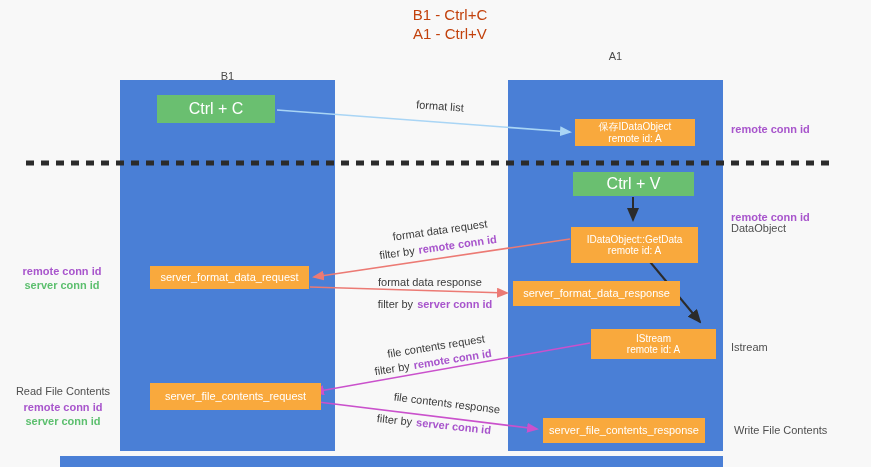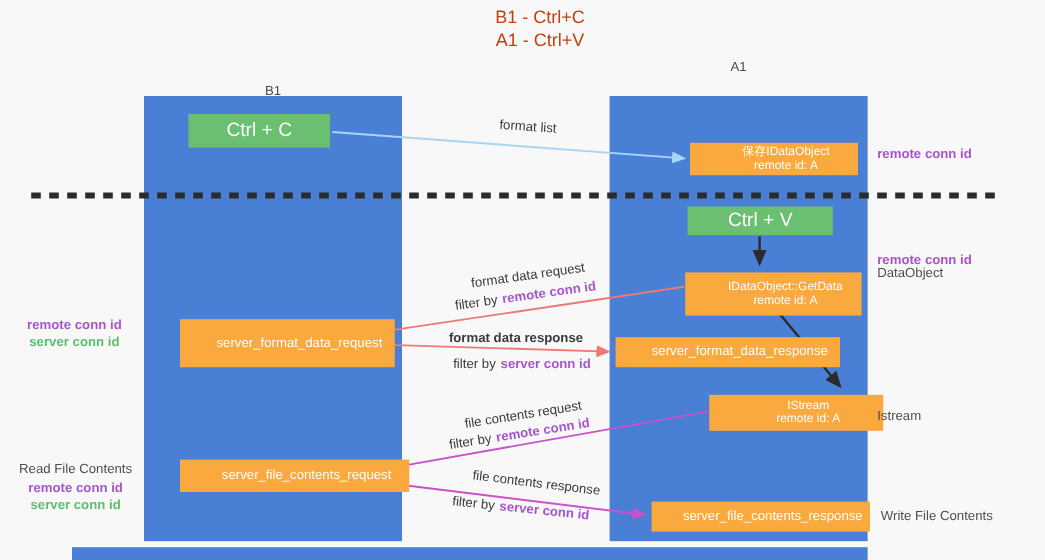--- a/index.html
+++ b/index.html
@@ -3,21 +3,21 @@
 <meta charset="utf-8">
 <style>
   html,body{margin:0;padding:0;}
   body{font-family:"Liberation Sans","DejaVu Sans",sans-serif;background:#ffffff;}
   #stage{position:relative;width:871px;height:467px;background:#f8f8f8;overflow:hidden;}
   .abs{position:absolute;}
   .col{background:#4a7fd6;}
   .box{display:flex;flex-direction:column;align-items:center;justify-content:center;
        color:#ffffff;text-align:center;line-height:1.15;}
   .green{background:#6abf70;font-size:16px;}
-  .orange{background:#f9a93d;font-size:11px;padding-left:20px;}
+  .orange{background:#f9a93d;font-size:11px;}
   .orange.two{font-size:10px;}
   .title{font-size:15px;color:#c2410c;text-align:center;line-height:1.25;}
   .colhead{font-size:11px;color:#4a4a4a;text-align:center;line-height:1.25;}
   .edge-label{font-size:11px;color:#3a3a3a;text-align:center;white-space:nowrap;}
   .purple{color:#a855cc;font-weight:bold;}
   .greenlbl{color:#5cbf6e;font-weight:bold;}
   .side{font-size:11px;color:#4f4f4f;white-space:nowrap;}
   .side-bold{font-size:11px;font-weight:bold;white-space:nowrap;}
   .filter-label .id{margin-left:4px;}
   svg{position:absolute;left:0;top:0;}
@@ -82,21 +82,21 @@
 
   <div class="abs box green" style="left:573px;top:172px;width:121px;height:24px;">
     <div>Ctrl + V</div>
   </div>
 
   <div class="abs box orange two" style="left:571px;top:227px;width:127px;height:36px;">
     <div>IDataObject::GetData</div>
     <div>remote id: A</div>
   </div>
 
-  <div class="abs box orange" style="left:150px;top:266px;width:159px;height:40px;">
+  <div class="abs box orange" style="left:150px;top:266px;width:159px;height:23px;">
     <div>server_format_data_request</div>
   </div>
 
   <div class="abs box orange" style="left:513px;top:281px;width:167px;height:25px;">
     <div>server_format_data_response</div>
   </div>
 
   <div class="abs box orange two" style="left:591px;top:329px;width:125px;height:30px;">
     <div>IStream</div>
     <div>remote id: A</div>
@@ -110,21 +110,21 @@
     <div>server_file_contents_response</div>
   </div>
 
   <div class="abs edge-label" style="left:370px;top:100px;width:140px;transform:rotate(4deg);">format list</div>
 
   <div class="abs edge-label" style="left:370px;top:224px;width:140px;transform:rotate(-8deg);">format data request</div>
   <div class="abs edge-label filter-label" style="left:358px;top:241px;width:160px;transform:rotate(-8deg);">
     <span>filter by</span><span class="purple id">remote conn id</span>
   </div>
 
-  <div class="abs edge-label" style="left:360px;top:276px;width:140px;font-weight:bold;">format data response</div>
+  <div class="abs edge-label" style="left:360px;top:276px;width:140px;">format data response</div>
   <div class="abs edge-label filter-label" style="left:355px;top:298px;width:160px;">
     <span>filter by</span><span class="purple id">server conn id</span>
   </div>
 
   <div class="abs edge-label" style="left:366px;top:340px;width:140px;transform:rotate(-9deg);">file contents request</div>
   <div class="abs edge-label filter-label" style="left:353px;top:356px;width:160px;transform:rotate(-9deg);">
     <span>filter by</span><span class="purple id">remote conn id</span>
   </div>
 
   <div class="abs edge-label" style="left:377px;top:397px;width:140px;transform:rotate(7deg);">file contents response</div>

